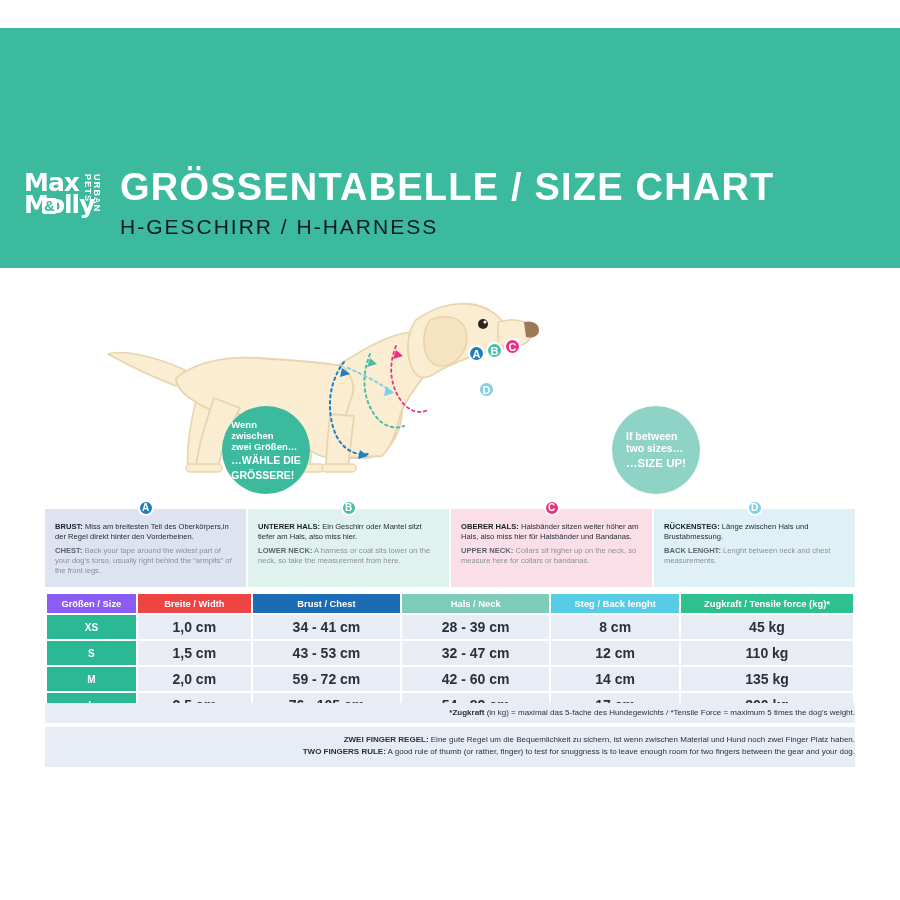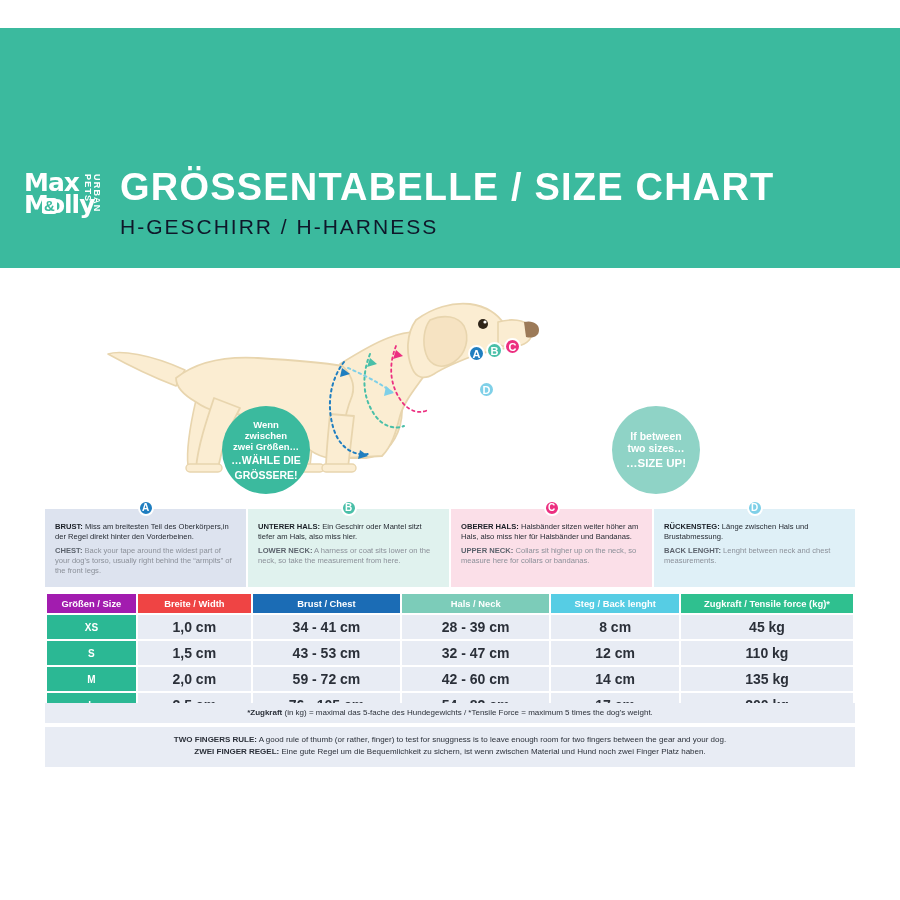--- a/index.html
+++ b/index.html
@@ -46,21 +46,21 @@
     color:#ffffff;font-weight:bold;font-size:38px;letter-spacing:1.2px;
     line-height:1.0;white-space:nowrap;
   }
   .title-sub{
     color:#0f172a;font-size:21px;letter-spacing:2.0px;margin-top:9px;
     font-weight:400;white-space:nowrap;
   }
   .badge-circle{
     position:absolute;border-radius:50%;
     display:flex;align-items:center;justify-content:center;
-    text-align:center;color:#ffffff;font-weight:bold;
+    text-align:left;color:#ffffff;font-weight:bold;
     line-height:1.18;
   }
   .badge-de{
     left:222px;top:406px;width:88px;height:88px;background:#3bba9e;font-size:9.5px;
   }
   .badge-en{
     left:612px;top:406px;width:88px;height:88px;background:#8fd3c6;font-size:10.5px;
   }
   .badge-de .big, .badge-en .big{font-size:10.5px;display:block;margin-top:2px;}
   .badge-en .big{font-size:11.5px;}
@@ -109,38 +109,38 @@
   
   .tbl{
     position:absolute;left:45px;top:592px;width:810px;
     border-collapse:separate;border-spacing:2px 2px;
     font-size:8.3px;
   }
   .tbl th{
     color:#ffffff;font-weight:bold;padding:4px 2px;text-align:center;
     font-size:9.4px;
   }
-  .th-size{background:#a21caf;margin-top:12px;}
+  .th-size{background:#8b5cf6;margin-top:12px;}
   .th-width{background:#ef4444;}
   .th-chest{background:#1b6cb5;}
   .th-neck{background:#7cccb9;}
   .th-back{background:#56cde4;}
   .th-force{background:#2fc08f;}
   .tbl td{
     background:#e8ecf4;text-align:center;padding:4px 2px;color:#2b3039;
     font-size:14px;font-weight:bold;
   }
   .tbl td.size-cell{
     background:#2bb894;color:#ffffff;font-weight:bold;font-size:10px;
   }
 
   
   .note{
     position:absolute;left:45px;width:810px;background:#e8ecf4;
-    text-align:center;box-sizing:border-box;color:#2b3039;
+    text-align:right;box-sizing:border-box;color:#2b3039;
   }
   .note1{top:703px;height:20px;line-height:20px;font-size:8px;}
   .note2{top:727px;height:40px;padding-top:7px;font-size:8px;line-height:1.55;}
   .note b{font-weight:bold;}
 </style>
 </head>
 <body>
 
 <div class="header-band">
   <div class="header-inner">
@@ -338,18 +338,18 @@
     </tr>
   </tbody>
 </table>
 
 <div class="note note1">
   <b>*Zugkraft</b><span> (in kg) = maximal das 5-fache des Hundegewichts / *Tensile Force = maximum 5 times the dog's weight.</span>
 </div>
 
 <div class="note note2">
   <div>
+    <b>ZWEI FINGER REGEL:</b><span> Eine gute Regel um die Bequemlichkeit zu sichern, ist wenn zwischen Material und Hund noch zwei Finger Platz haben.</span>
+  </div>
+  <div>
     <b>TWO FINGERS RULE:</b><span> A good rule of thumb (or rather, finger) to test for snuggness is to leave enough room for two fingers between the gear and your dog.</span>
   </div>
-  <div>
-    <b>ZWEI FINGER REGEL:</b><span> Eine gute Regel um die Bequemlichkeit zu sichern, ist wenn zwischen Material und Hund noch zwei Finger Platz haben.</span>
-  </div>
 </div>
 
 </body></html>

